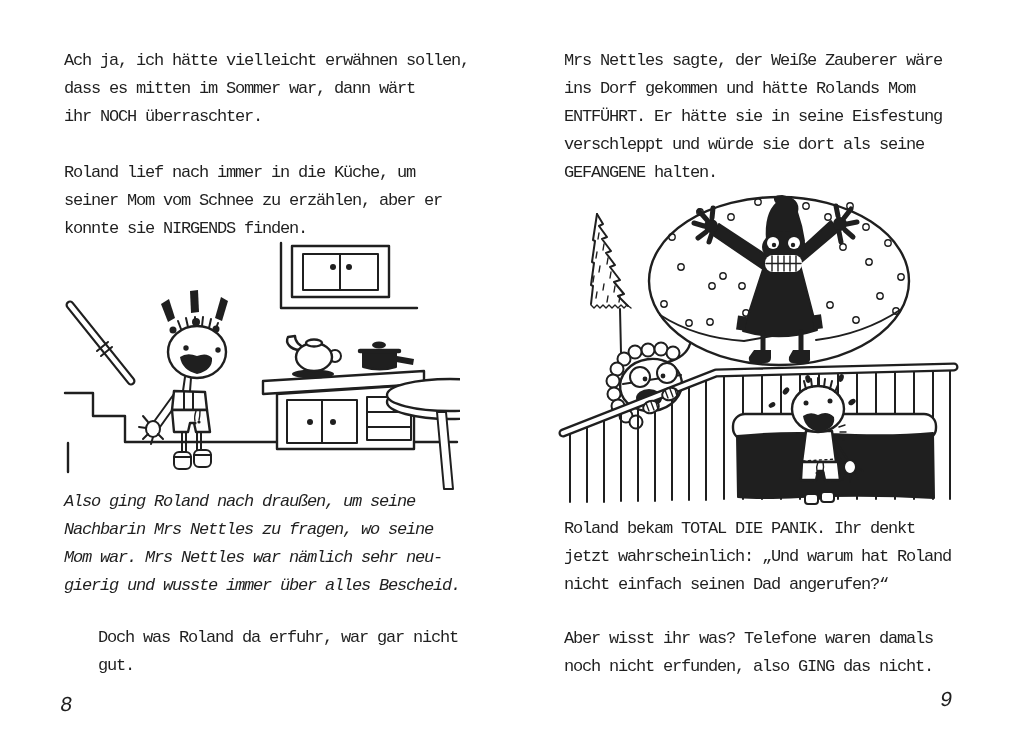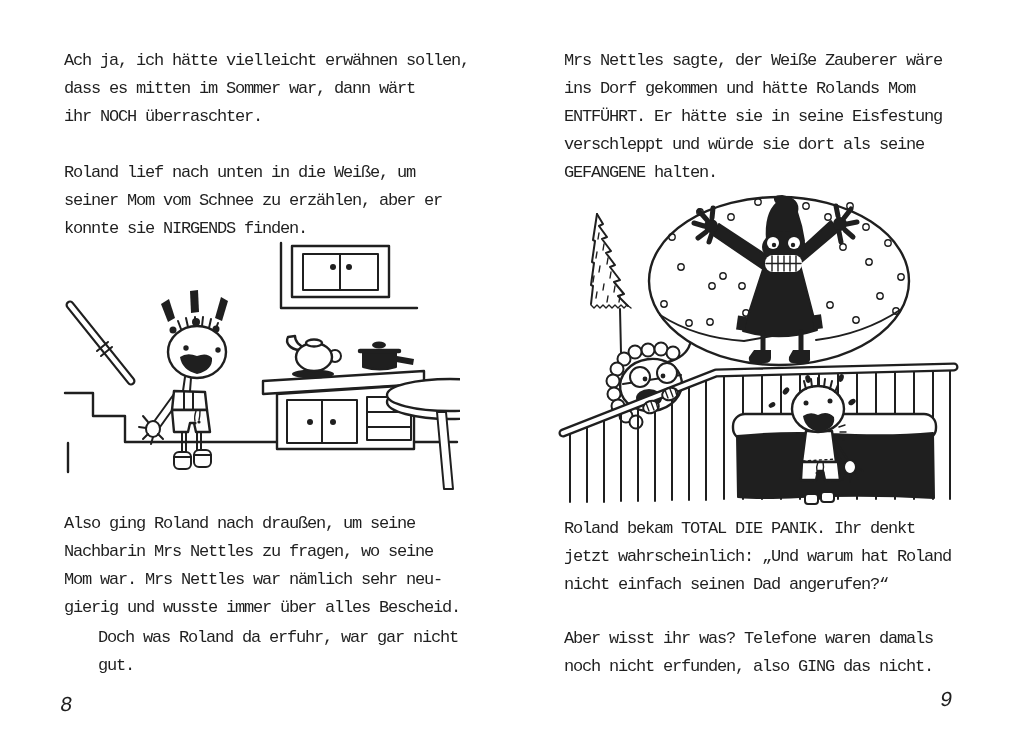--- a/index.html
+++ b/index.html
@@ -34,24 +34,24 @@
 </style>
 </head>
 <body>
 
 <div class="spread">
 
   <section>
     <p class="para" style="left:64px; top:47px;">Ach ja, ich hätte vielleicht erwähnen sollen,
 dass es mitten im Sommer war, dann wärt
 ihr NOCH überraschter.</p>
-    <p class="para" style="left:64px; top:159px;">Roland lief nach unten in die Weiße, um
+    <p class="para" style="left:64px; top:159px;">Roland lief nach immer in die Küche, um
 seiner Mom vom Schnee zu erzählen, aber er
 konnte sie NIRGENDS finden.</p>
-    <p class="para" style="left:64px; top:510px;">Also ging Roland nach draußen, um seine
+    <p class="para" style="left:64px; top:488px;font-style:italic;">Also ging Roland nach draußen, um seine
 Nachbarin Mrs Nettles zu fragen, wo seine
 Mom war. Mrs Nettles war nämlich sehr neu-
 gierig und wusste immer über alles Bescheid.</p>
     <p class="para" style="left:64px; top:624px;margin-left:34px;">Doch was Roland da erfuhr, war gar nicht
 gut.</p>
     <div class="pagenum" style="left:60px; top:694px;">8</div>
 
     <svg class="illo" style="left:45px; top:240px;" width="415" height="255" viewBox="45 240 415 255">
 
       <g>

